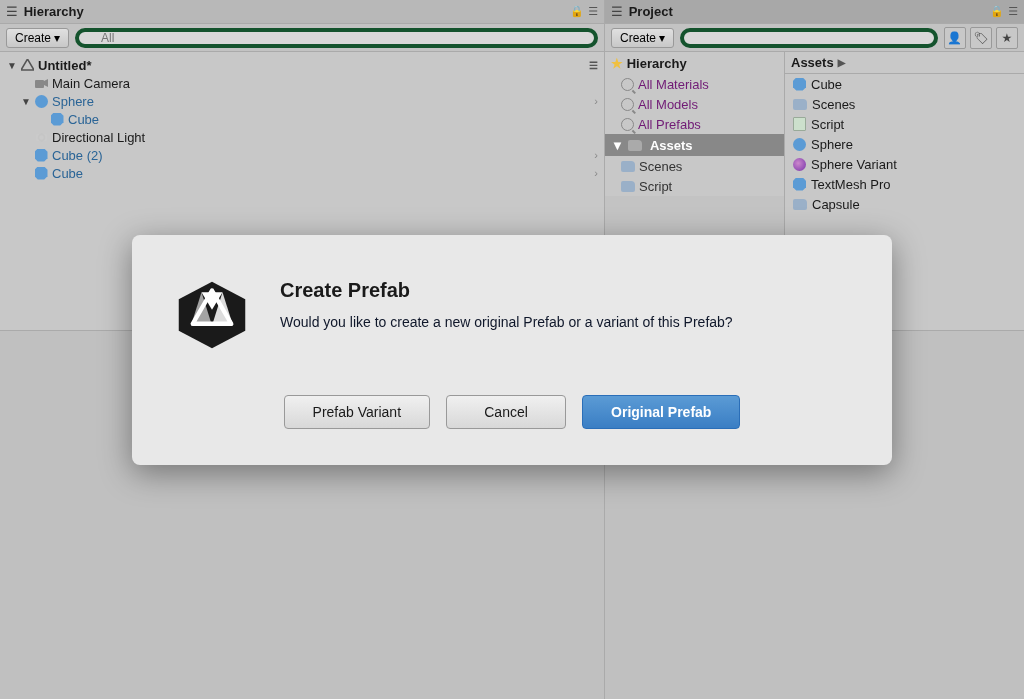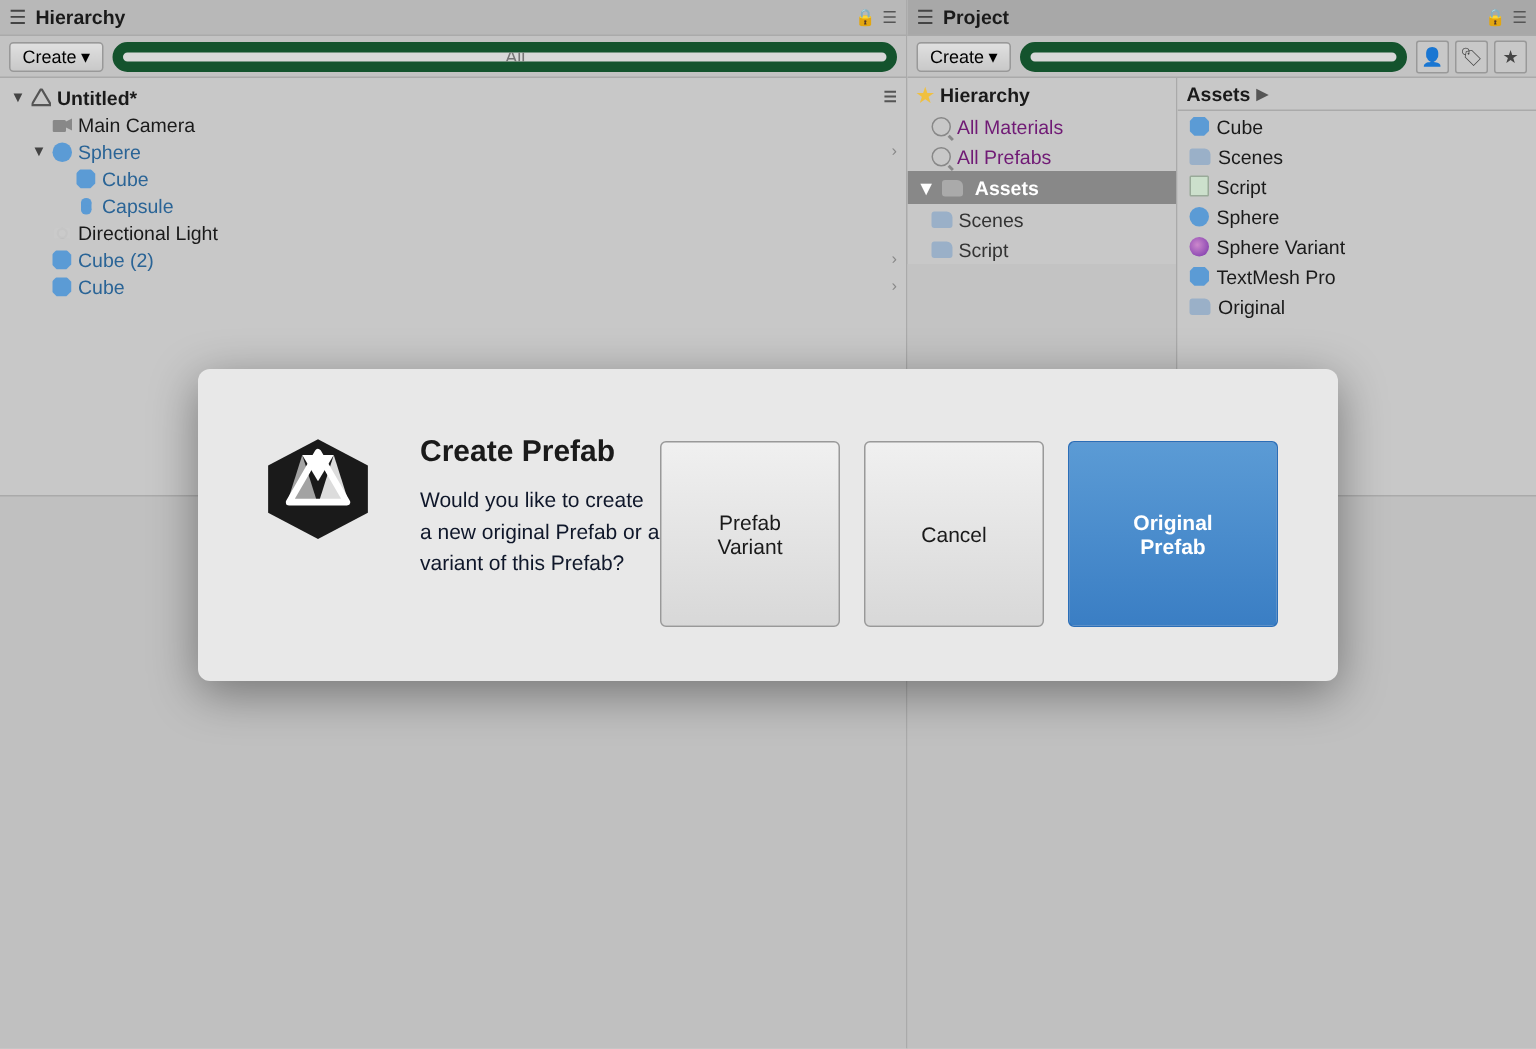--- a/index.html
+++ b/index.html
@@ -82,27 +82,26 @@
       border-radius: 3px;
       font-size: 12px;
       cursor: pointer;
       gap: 3px;
     }
 
     .search-input {
       flex: 1;
       height: 20px;
       background: #d8d8d8;
-      border: 7px solid #14532d;
+      border: 4px solid #14532d;
       border-radius: 10px;
       padding: 0 8px 0 22px;
       font-size: 12px;
       color: #6d28d9;
       position: relative;
-      text-align: center;
     }
 
     .search-wrapper {
       flex: 1;
       position: relative;
       display: flex;
       align-items: center;
     }
 
     .search-icon-inner {
@@ -421,21 +420,21 @@
     }
 
     .modal-dialog {
       width: 760px;
       background: #e8e8e8;
       border-radius: 8px;
       box-shadow: 0 8px 32px rgba(0,0,0,0.4);
       overflow: hidden;
       padding: 40px 40px 36px 40px;
       display: flex;
-      flex-direction: row;
+      flex-direction: column;
       gap: 0;
     }
 
     .modal-top {
       display: flex;
       align-items: flex-start;
       gap: 28px;
       margin-bottom: 32px;
     }
 
@@ -583,31 +582,20 @@
       </div>
 
       <div class="tree-item indent-2">
         <span class="tree-arrow" style="visibility:hidden;">▶</span>
         <span class="tree-icon">
           <div class="cube-icon-small"></div>
         </span>
         <span class="text-blue">Cube</span>
       </div>
 
-      <div class="tree-item indent-2">
-        <span class="tree-arrow" style="visibility:hidden;">▶</span>
-        <span class="tree-icon">
-          <svg width="9" height="13" viewBox="0 0 9 13">
-            <rect x="1" y="4" width="7" height="5" fill="#5b9bd5"></rect>
-            <ellipse cx="4.5" cy="4" rx="3.5" ry="3" fill="#5b9bd5"></ellipse>
-            <ellipse cx="4.5" cy="9" rx="3.5" ry="3" fill="#5b9bd5"></ellipse>
-          </svg>
-        </span>
-        <span class="text-blue">Capsule</span>
-      </div>
 
       <div class="tree-item indent-1">
         <span class="tree-arrow" style="visibility:hidden;">▶</span>
         <span class="tree-icon">
           <svg width="13" height="13" viewBox="0 0 13 13">
             <circle cx="6.5" cy="6.5" r="3" fill="none" stroke="#bbb" stroke-width="1.5"></circle>
             <rect x="1" y="3" width="11" height="7" fill="#ccc" rx="1" opacity="0.6"></rect>
           </svg>
         </span>
         <span>Directional Light</span>
@@ -662,20 +650,24 @@
 
       <div class="project-left">
         <div class="favorites-section">
           <div class="section-header">
             <span class="star-icon">★</span>
             <span>Hierarchy</span>
           </div>
           <div class="folder-item">
             <span class="search-icon-folder"></span>
             <span>All Materials</span>
+          </div>
+          <div class="folder-item">
+            <span class="search-icon-folder"></span>
+            <span>All Models</span>
           </div>
           <div class="folder-item">
             <span class="search-icon-folder"></span>
             <span>All Prefabs</span>
           </div>
         </div>
         <div class="assets-section">
           <div class="assets-header">
             <span>▼</span>
             <span style="display:inline-block;width:14px;height:11px;background:#aaa;border-radius:2px 4px 2px 2px;margin-right:4px;"></span>
@@ -717,21 +709,21 @@
         <div class="asset-item">
           <span class="asset-variant-icon"></span>
           <span>Sphere Variant</span>
         </div>
         <div class="asset-item">
           <span class="asset-textmesh-icon"></span>
           <span>TextMesh Pro</span>
         </div>
         <div class="asset-item">
           <span class="asset-folder-icon"></span>
-          <span>Original</span>
+          <span>Capsule</span>
         </div>
       </div>
     </div>
   </div>
 </div>
 
 <div class="bottom-area">
   <div class="bottom-left"></div>
   <div class="bottom-right"></div>
 </div>

